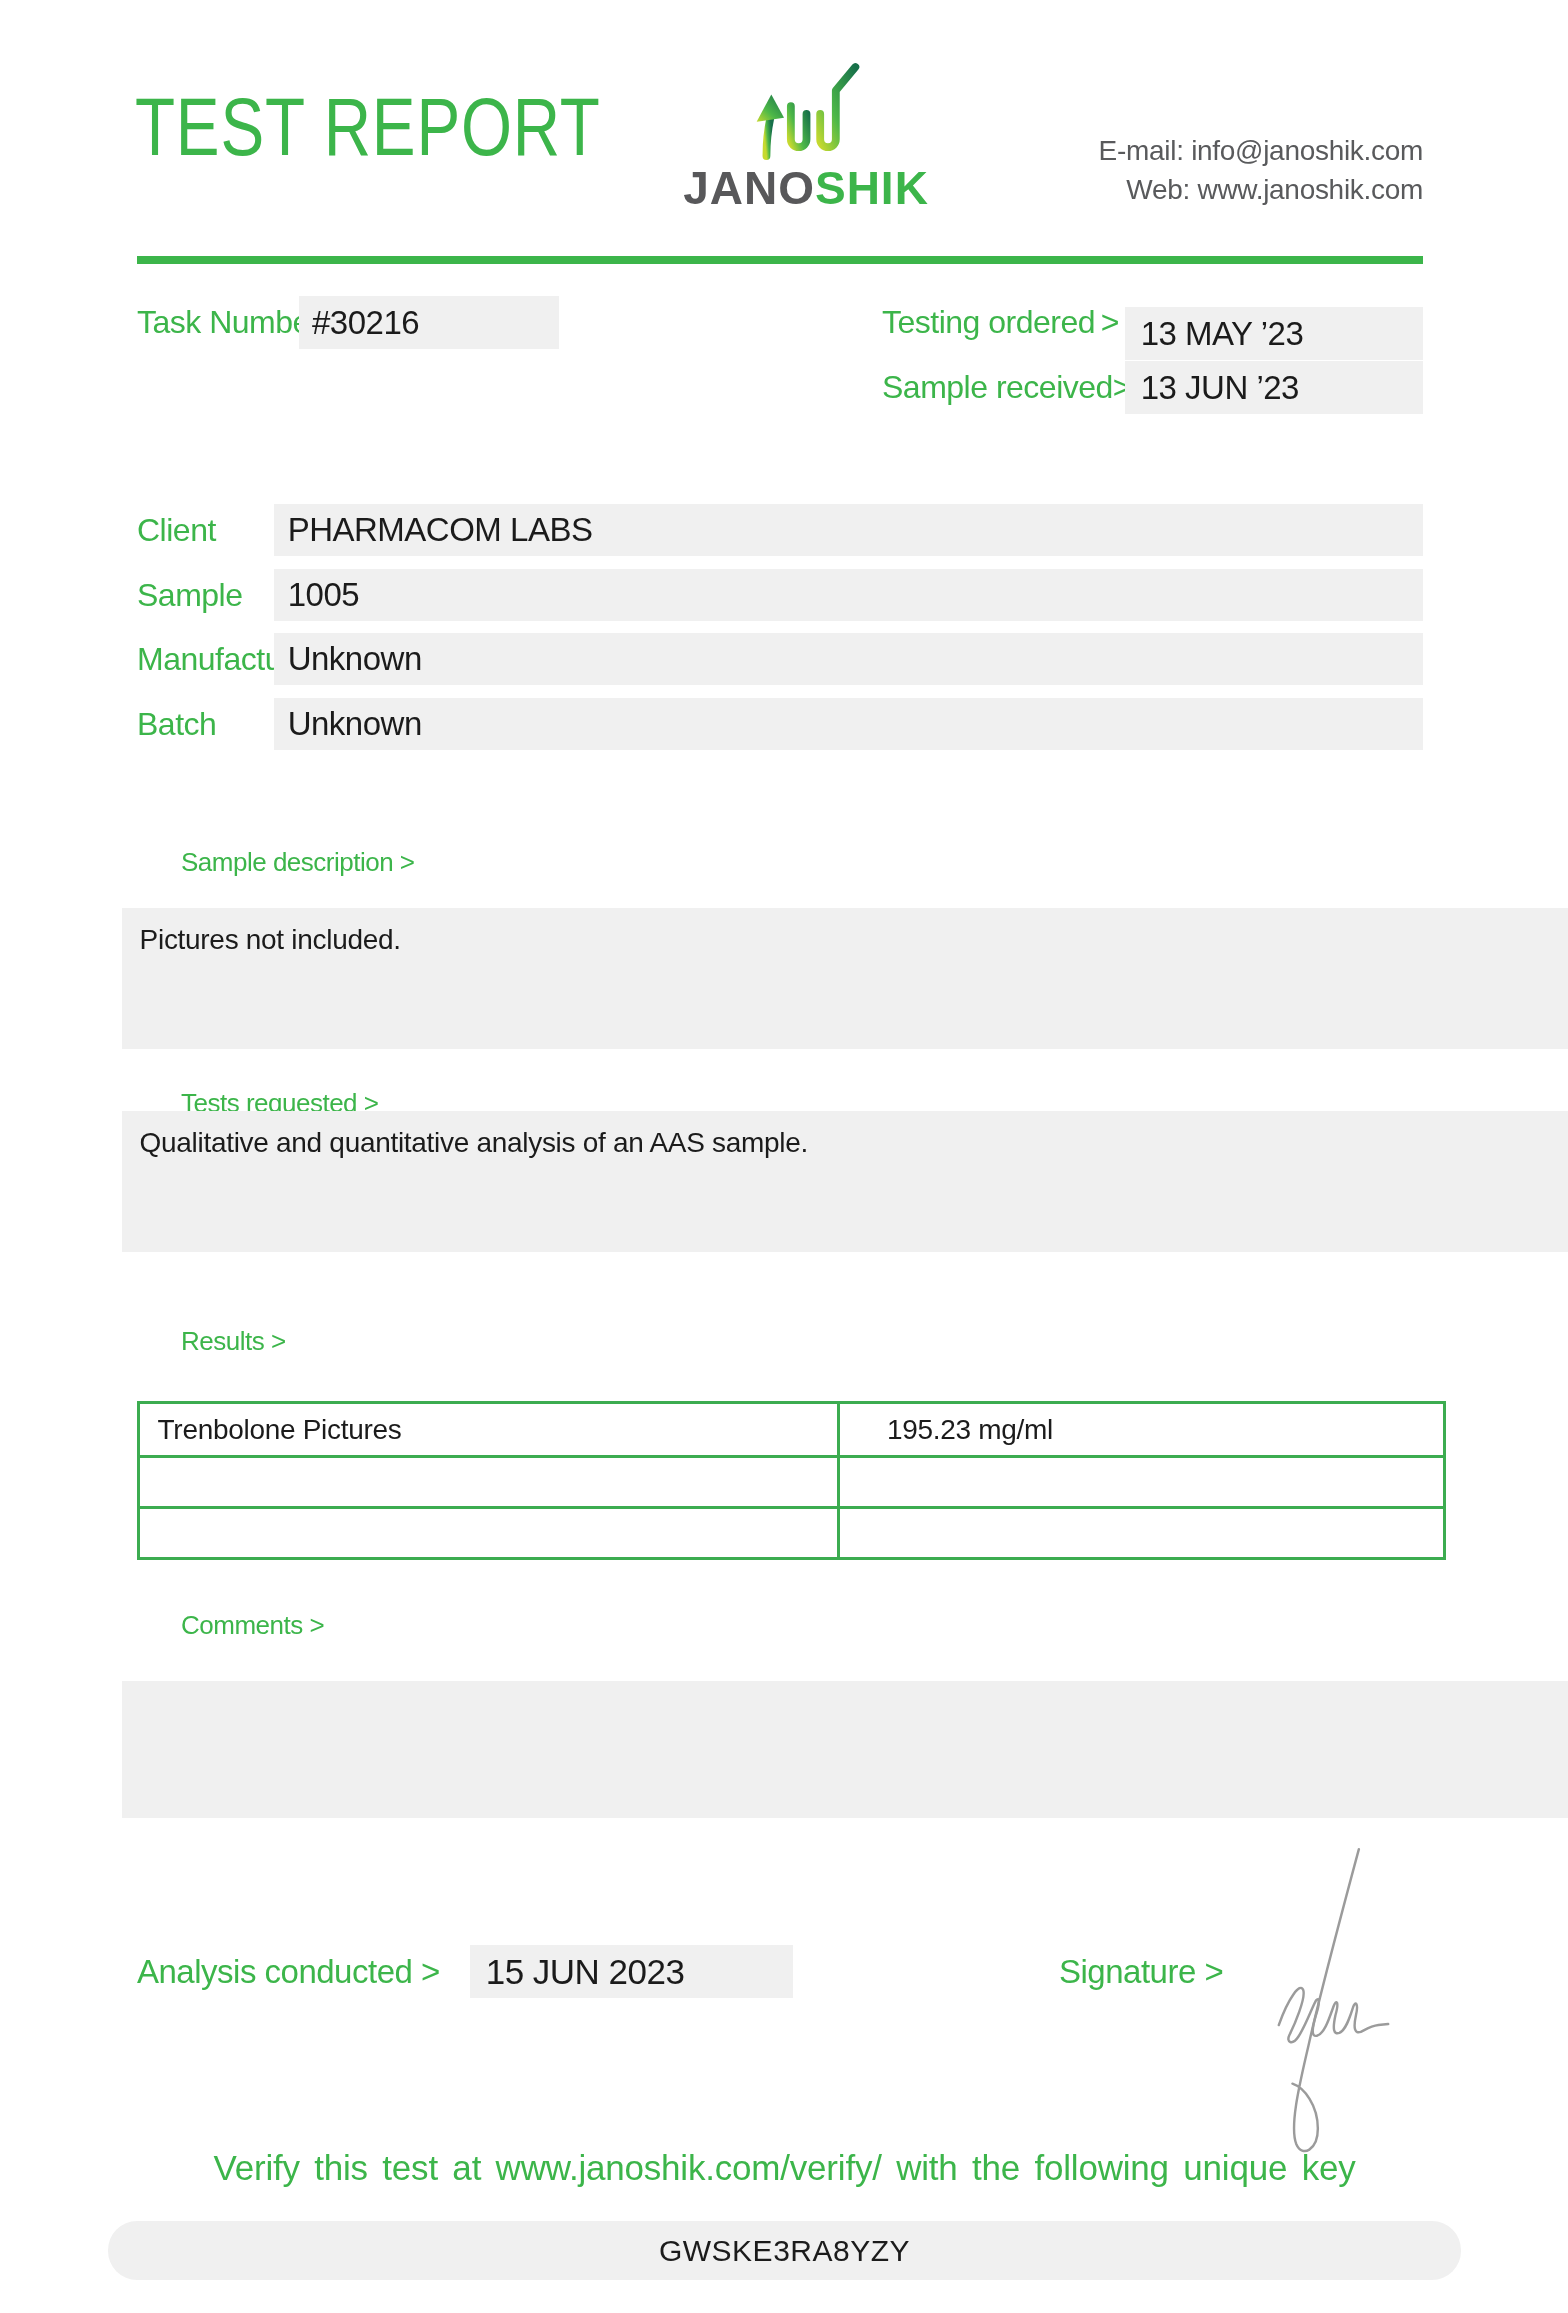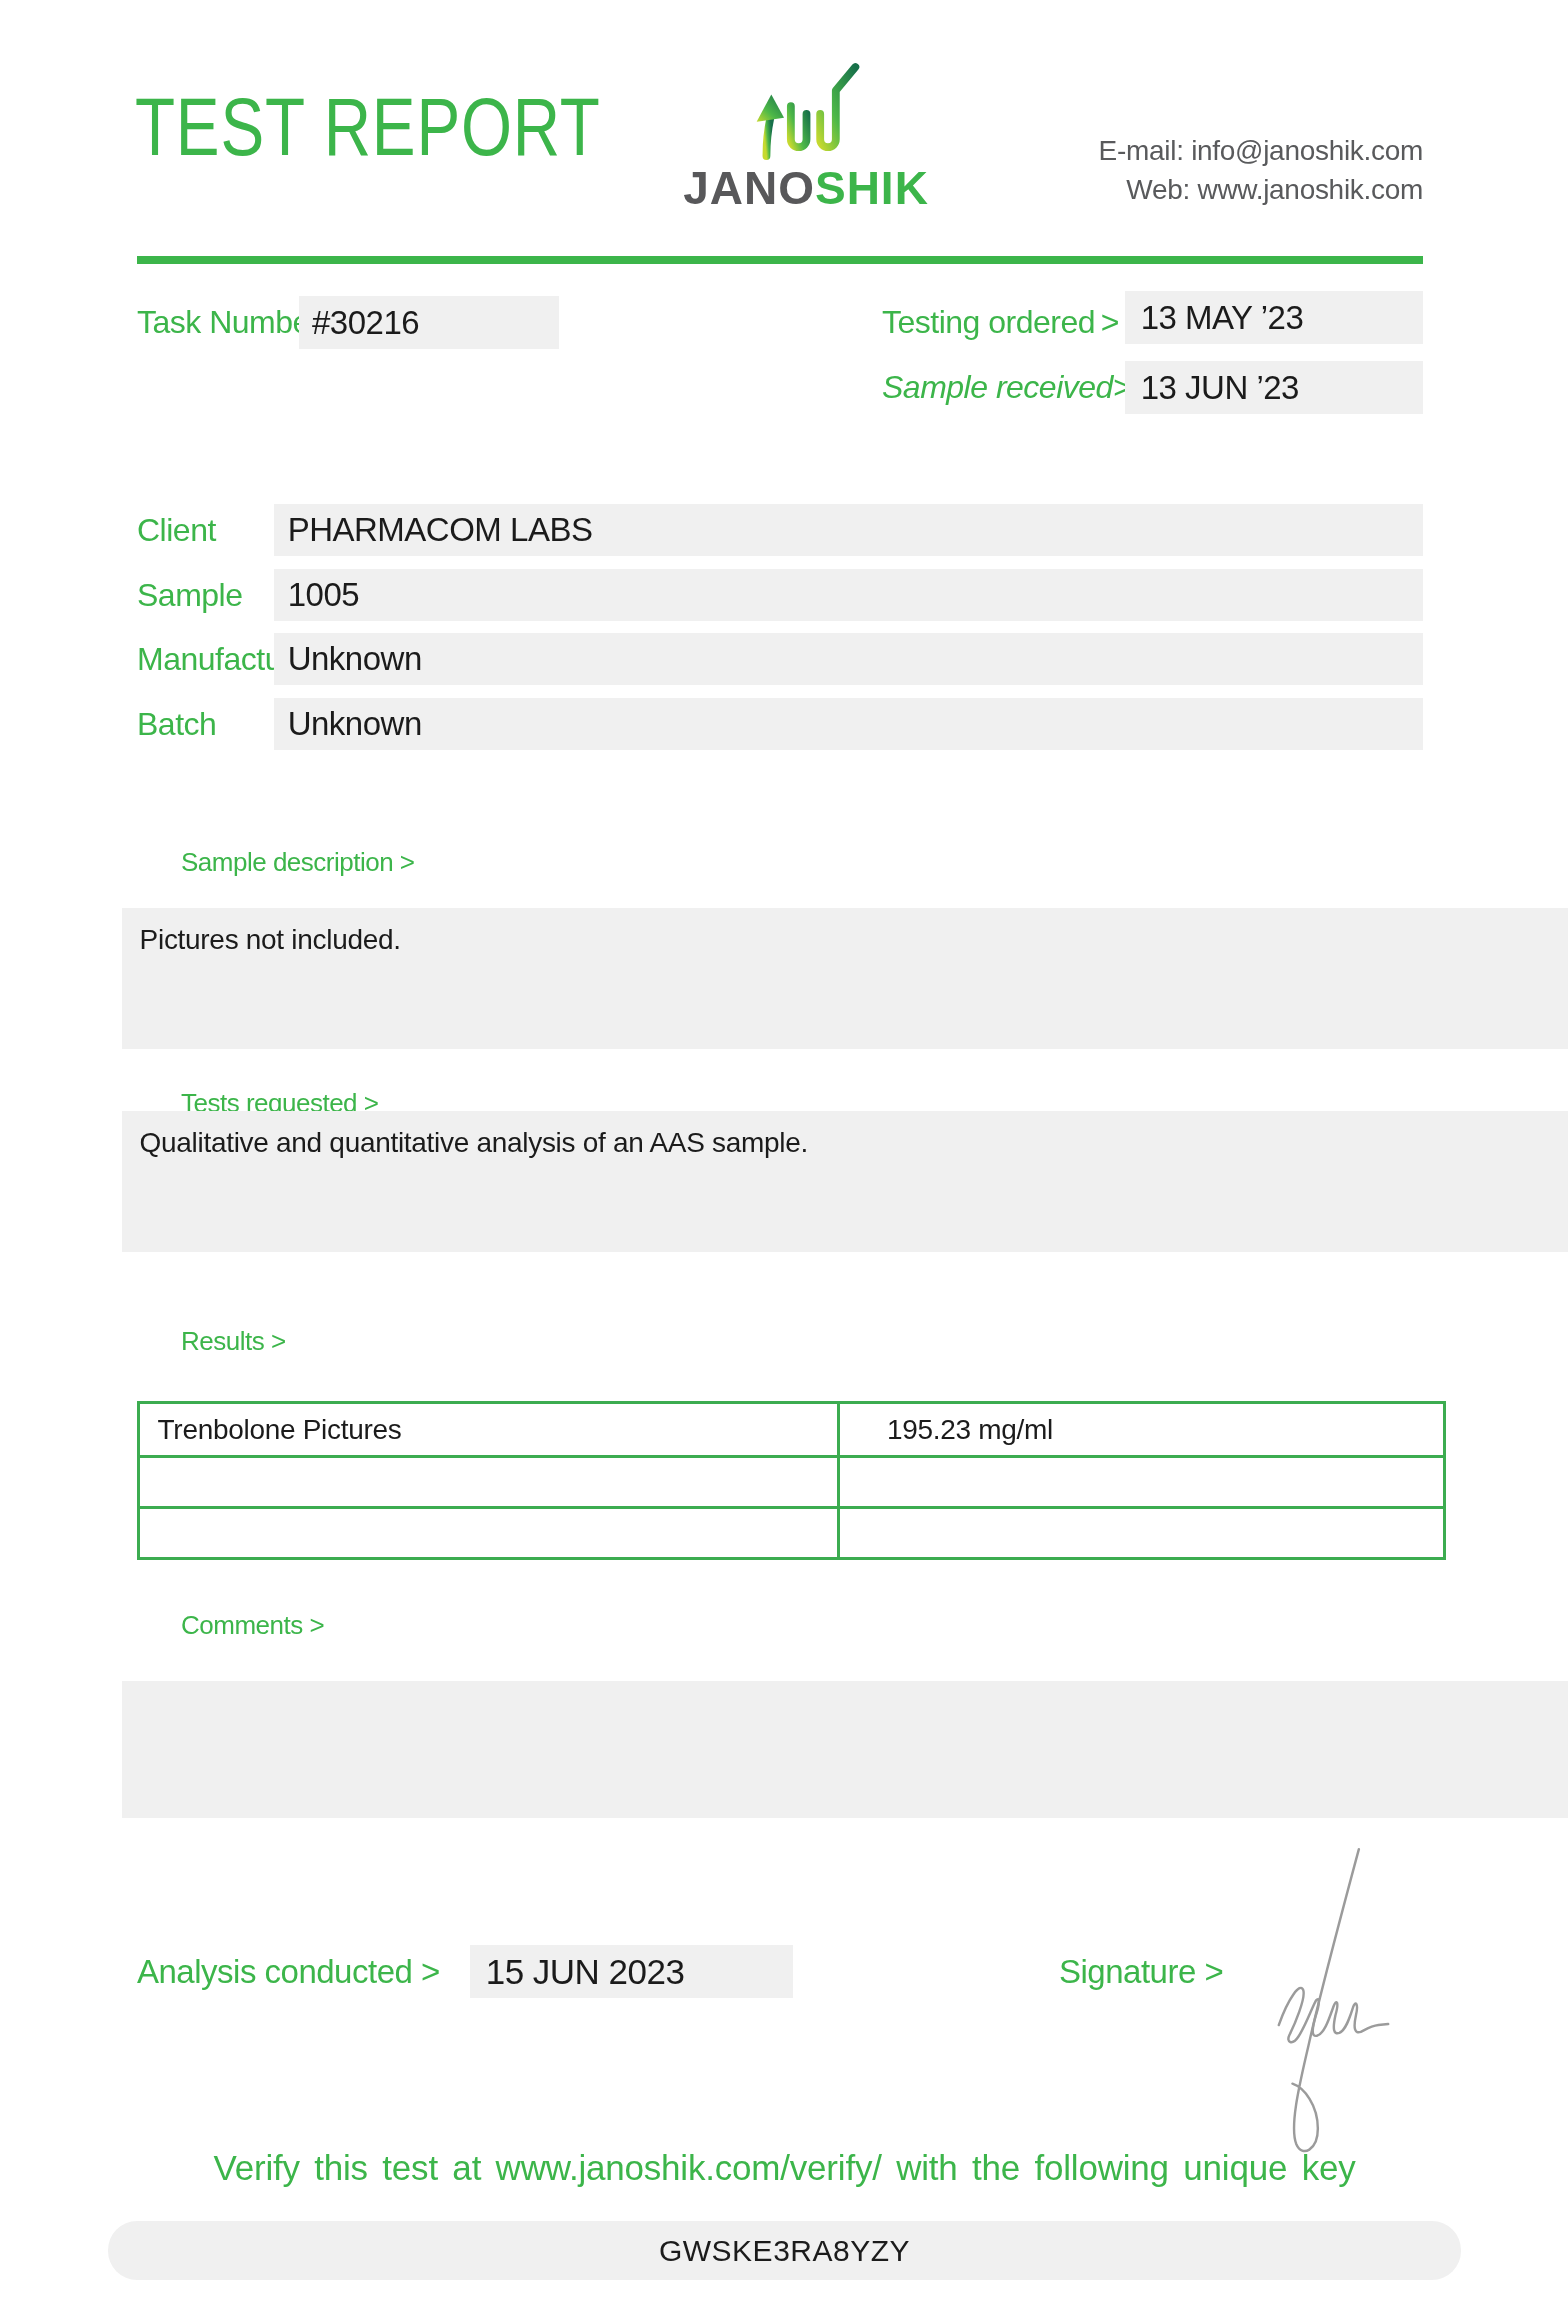--- a/index.html
+++ b/index.html
@@ -46,23 +46,23 @@
   .vbox{
     background:var(--box-gray);color:var(--text-dark);
     font-size:33px;letter-spacing:-0.5px;white-space:nowrap;
   }
 
   
   .task-label{position:absolute;left:137px;top:296px;line-height:53px;}
   .task-box{position:absolute;left:299px;top:296px;width:260px;height:53px;line-height:53px;padding-left:13px;}
   .date-label{position:absolute;left:882px;width:237px;display:flex;justify-content:space-between;line-height:53px;}
   .date-label.row1{top:296px;}
-  .date-label.row2{top:361px;font-style:italic;}
+  .date-label.row2{top:361px;}
   .date-box{position:absolute;left:1125px;width:298px;height:53px;line-height:53px;padding-left:15.7px;}
-  .date-box.row1{top:291px;}
+  .date-box.row1{top:307px;}
   .date-box.row2{top:361px;}
 
   
   .info{position:absolute;left:137px;top:504px;width:1286px;}
   .info-row{display:flex;height:52px;margin-bottom:12.7px;}
   .info-row .glabel{width:137px;line-height:52px;}
   .info-row .vbox{flex:1;line-height:52px;padding-left:13.7px;}
 
   
   .sec-heading{position:absolute;left:137px;font-size:26px;margin-left:44px;}

